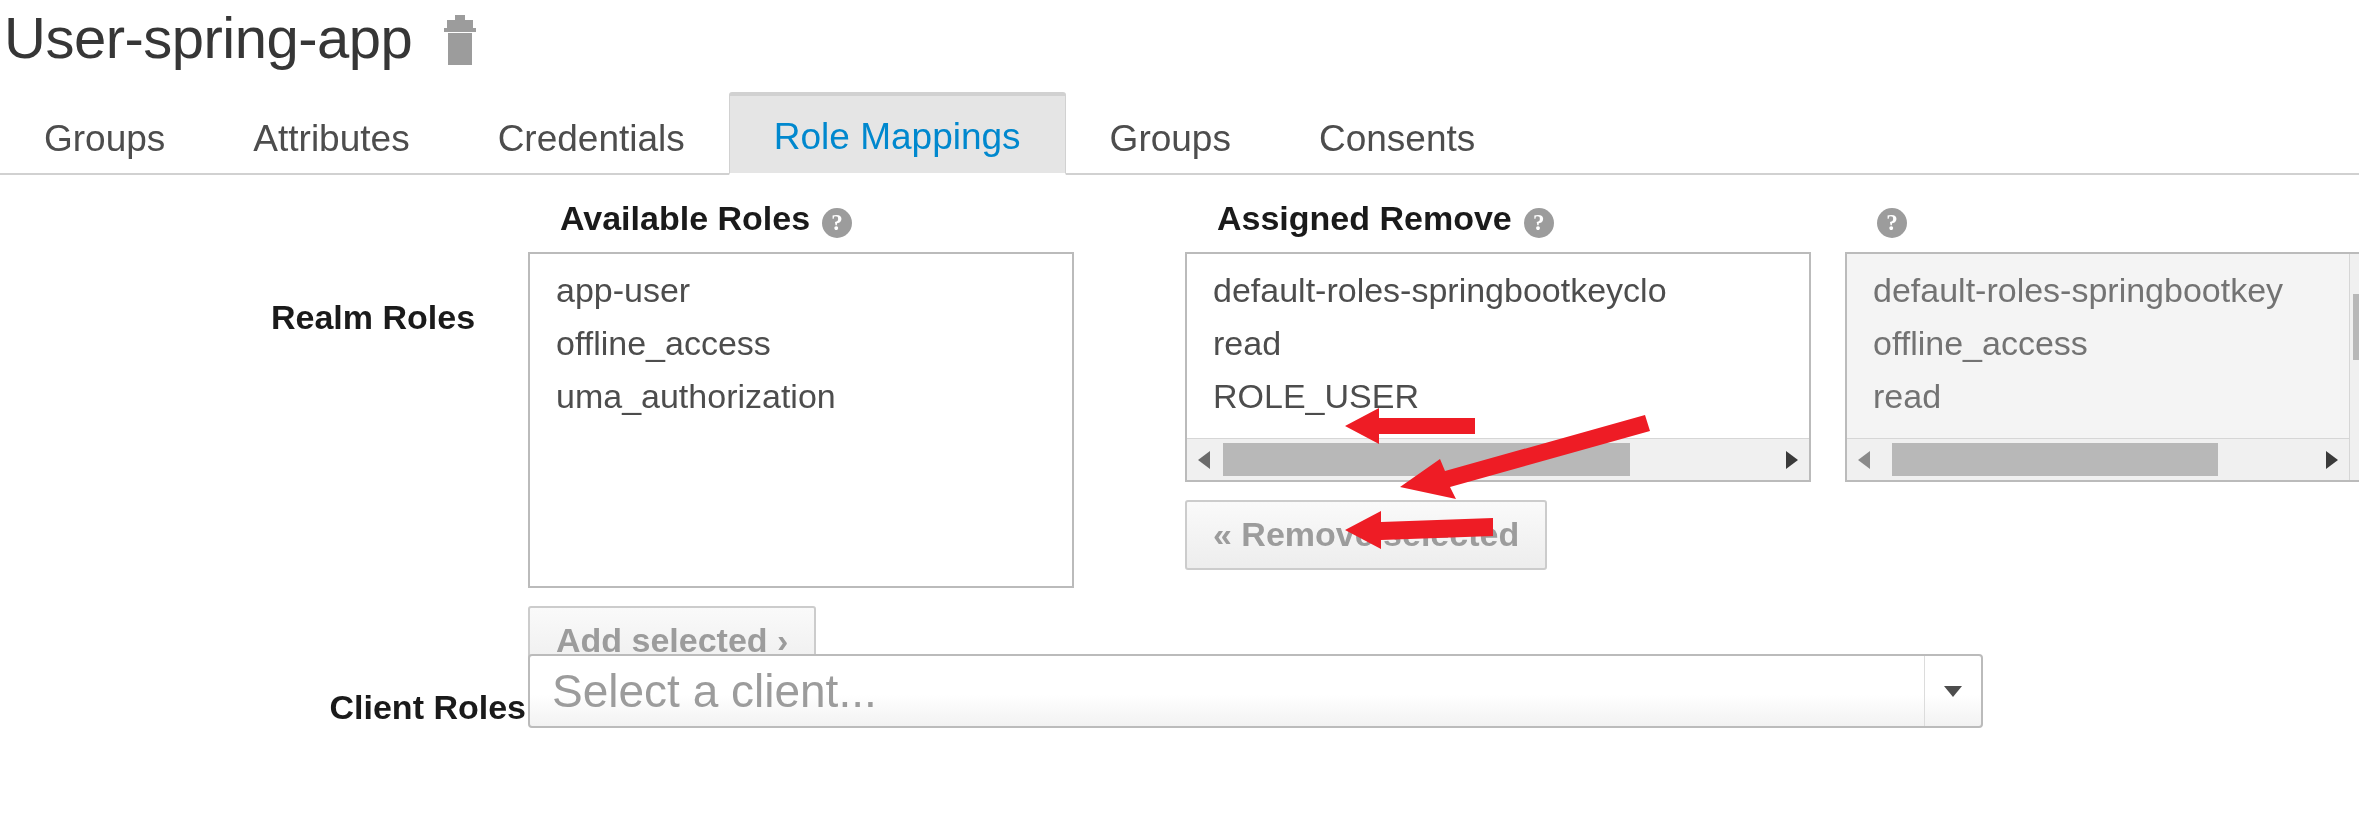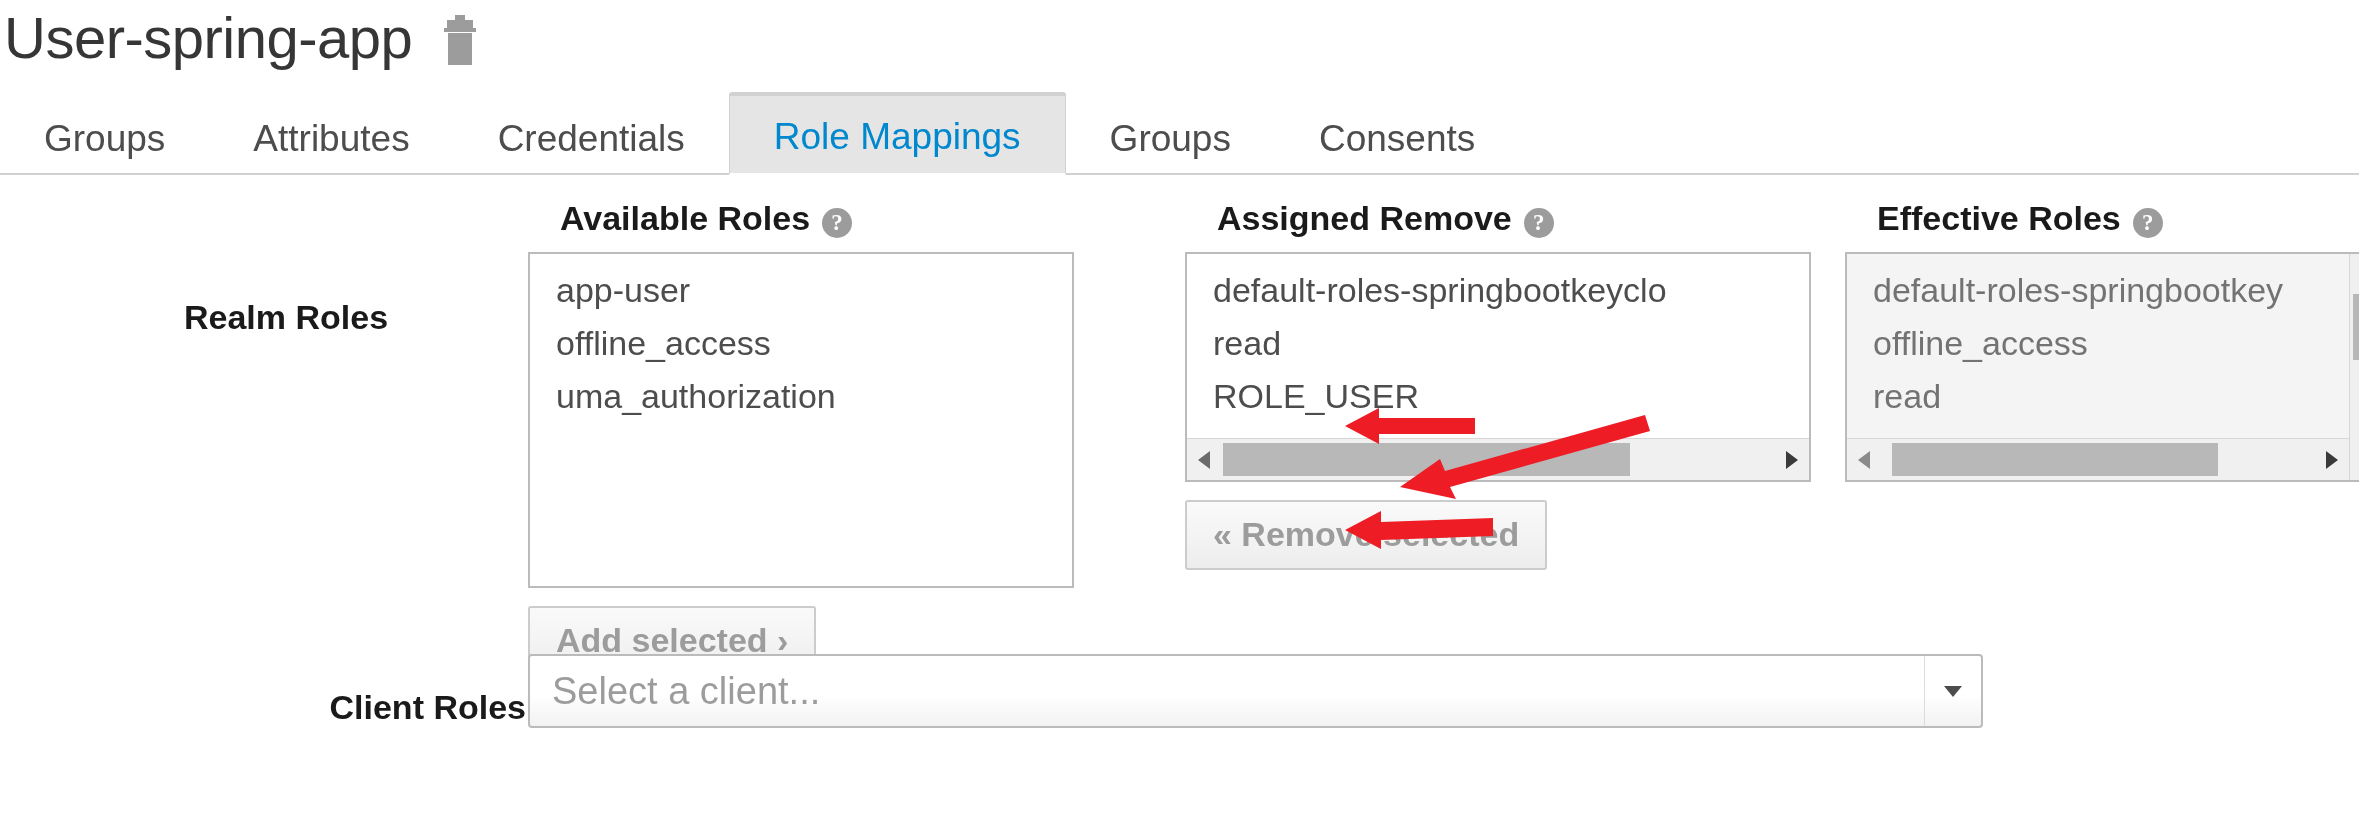--- a/index.html
+++ b/index.html
@@ -94,24 +94,24 @@
 
   .field-label {
     font-size: 34px;
     font-weight: bold;
     color: #1a1a1a;
     white-space: nowrap;
   }
 
   .label-realm-roles {
     position: absolute;
-    left: 184px;
+    left: 208px;
     top: 112px;
     width: 330px;
-    text-align: left;
+    text-align: center;
   }
 
   .col {
     position: absolute;
     top: 0;
   }
   .col-available { left: 528px; width: 546px; }
   .col-assigned  { left: 1185px; width: 546px; }
   .col-effective { left: 1845px; width: 546px; }
 
@@ -279,21 +279,21 @@
     border: 2px solid #bbbbbb;
     border-radius: 4px;
     background: linear-gradient(to bottom, #ffffff 55%, #f2f2f2 100%);
     box-sizing: border-box;
     display: flex;
     align-items: center;
     cursor: pointer;
   }
   .select-value {
     flex: 1 1 auto;
-    font-size: 38px;
+    font-size: 46px;
     color: #9c9c9c;
     padding-left: 22px;
     white-space: nowrap;
   }
   .select-caret {
     flex: 0 0 auto;
     width: 56px;
     height: 100%;
     border-left: 1px solid #dcdcdc;
     display: flex;
@@ -382,21 +382,20 @@
                 <polygon points="4,2 4,20 16,11" fill="#3a3a3a"></polygon>
               </svg>
           </div>
         </div>
       </div>
       <div class="btn">« Remove selected</div>
     </div>
 
     <div class="col col-effective">
       <div class="col-title">
-        <span>Effective Roles</span>
         <span class="help-icon">?</span>
       </div>
       <div class="listbox eff">
         <ul>
           <li>default-roles-springbootkey</li>
           <li>offline_access</li>
           <li>read</li>
           <li>ROLE_USER</li>
         </ul>
         <div class="vscroll">

